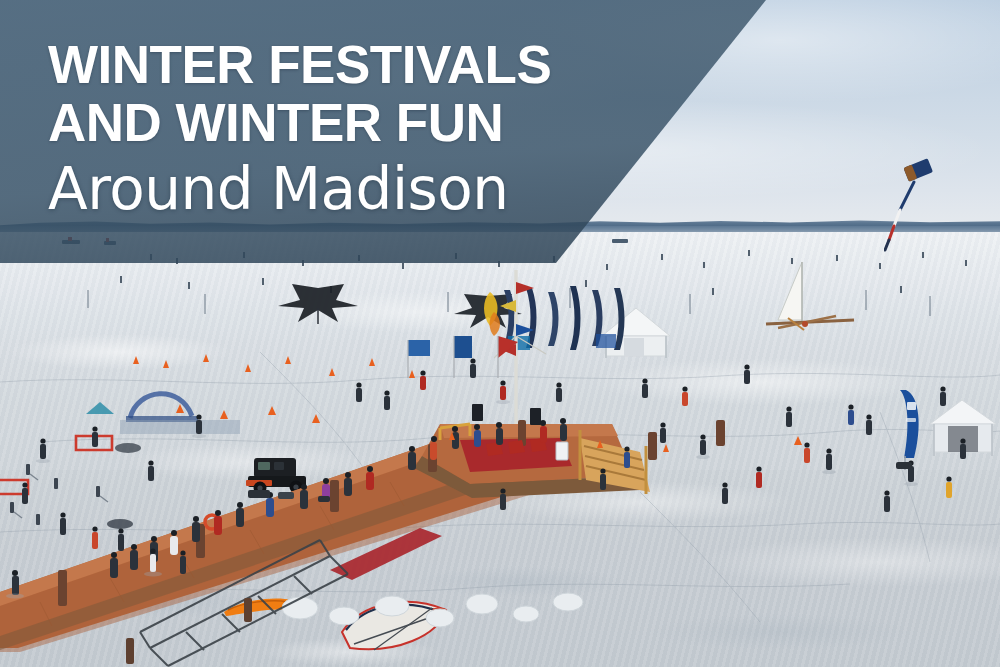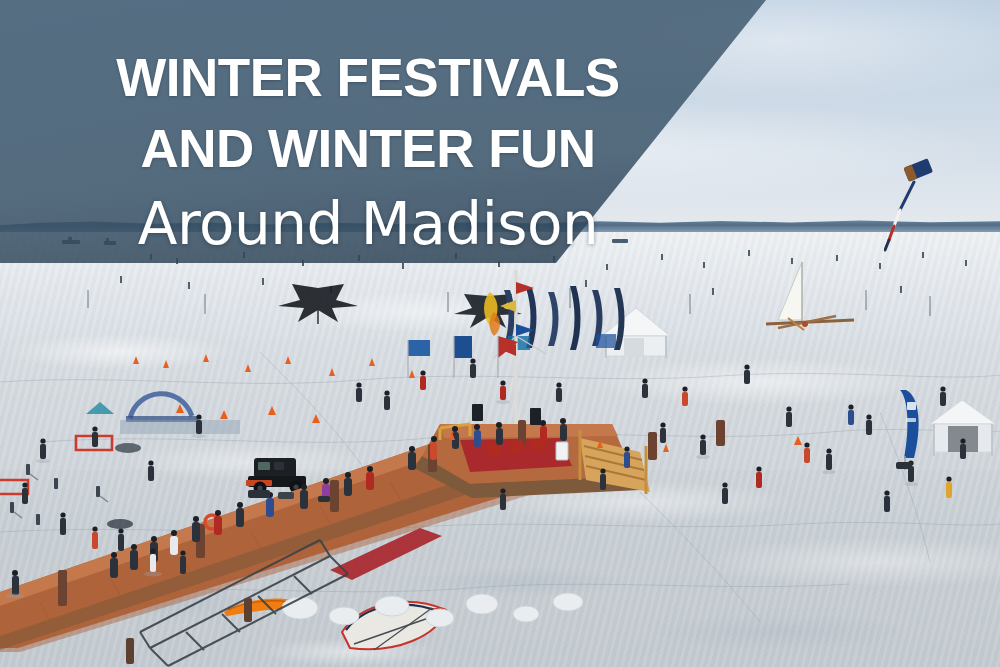--- a/index.html
+++ b/index.html
@@ -91,35 +91,33 @@
   .title-block{
     position:absolute;left:48px;top:36px;width:640px;
     color:#ffffff;
   }
   .t-line1,.t-line2{
     font-family:"Liberation Sans", sans-serif;
     font-weight:700;
     font-size:53px;
     line-height:58px;
     letter-spacing:-0.5px;
-    margin:13px;
+    margin:0;
     white-space:nowrap;
     text-shadow:0 1px 3px rgba(20,35,50,.35);
-    text-align:center;
   }
   .t-line3{
     font-family:"DejaVu Sans", sans-serif;
     font-weight:400;
     font-size:58px;
     line-height:66px;
     letter-spacing:-0.5px;
     margin:4px 0 0 0;
     white-space:nowrap;
     text-shadow:0 1px 4px rgba(20,35,50,.40);
-    text-align:center;
   }
 </style>
 </head>
 <body>
 
 <div class="stage">
 
   <div class="photo">
 
     <div class="sky"></div>

